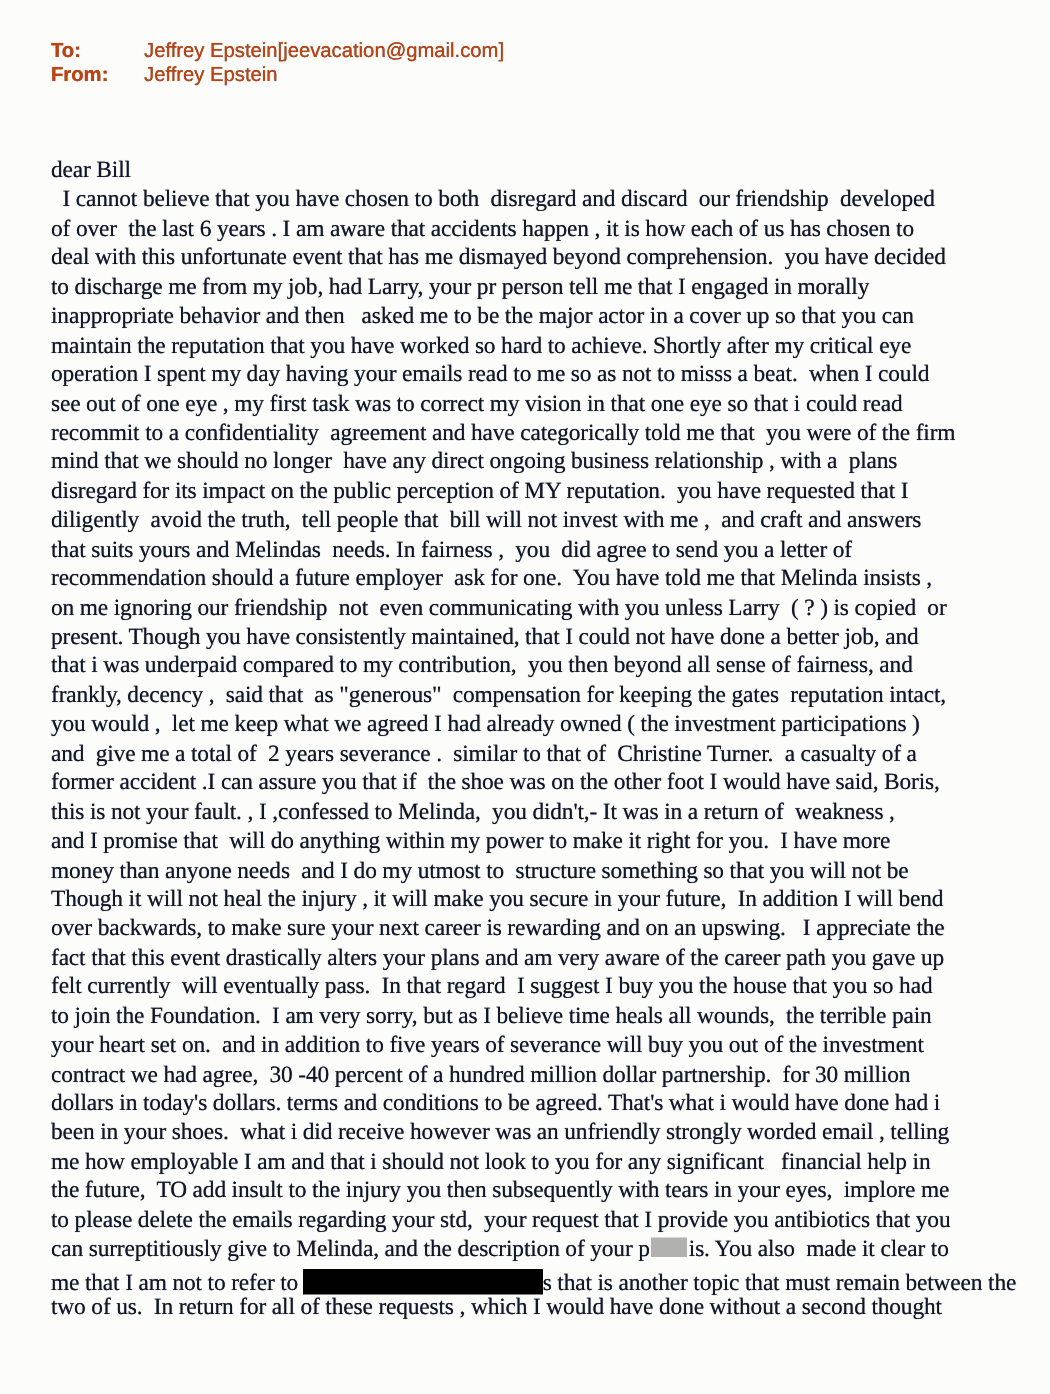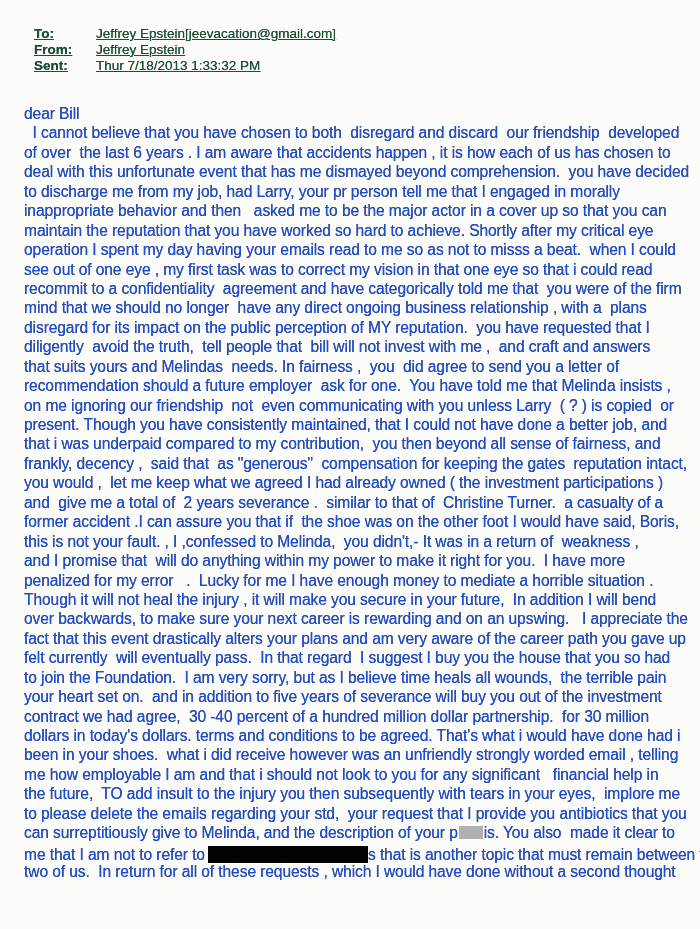--- a/index.html
+++ b/index.html
@@ -11,36 +11,35 @@
     overflow: hidden;
     text-shadow: 0 0 0.5px rgba(15,15,15,0.75);
   }
   .email-header {
     position: absolute;
     left: 34px;
     top: 26px;
     font-family: "Liberation Sans", sans-serif;
     font-size: 13.5px;
     line-height: 15.8px;
-    color: #14532d;
-    text-decoration: underline;
+    color: #c2410c;
   }
   .hrow { display: flex; }
   .hlabel { display: inline-block; width: 62px; font-weight: bold; }
   .hvalue { display: inline-block; text-align: center; }
   .email-body {
     position: absolute;
-    left: 24px;
+    left: 34px;
     top: 104px;
     width: 648px;
-    font-family: Liberation Sans, sans-serif;
+    font-family: Liberation Serif, serif;
     font-size: 15.6px;
     line-height: 19.45px;
     letter-spacing: -0.1px;
-    color: #1d4ed8;
+    color: #0f172a;
   }
   .body-line { white-space: pre; height: 19.45px; }
   .redaction { display: inline-block; vertical-align: baseline; }
   .redaction.gray {
     width: 24px; height: 13px;
     background: #b1b1b1;
     transform: translateY(1px);
     margin: 0 1px;
   }
   .redaction.black {
@@ -57,24 +56,20 @@
 
   <div class="email-header">
     <div class="hrow">
       <span class="hlabel">To:</span>
       <span class="hvalue">Jeffrey Epstein[jeevacation@gmail.com]</span>
     </div>
     <div class="hrow">
       <span class="hlabel">From:</span>
       <span class="hvalue">Jeffrey Epstein</span>
     </div>
-    <div class="hrow">
-      <span class="hlabel">Sent:</span>
-      <span class="hvalue">Thur 7/18/2013 1:33:32 PM</span>
-    </div>
   </div>
 
   <div class="email-body">
     <div class="body-line">dear Bill</div>
     <div id="body-lines">
         <div class="body-line">  I cannot believe that you have chosen to both  disregard and discard  our friendship  developed</div>
         <div class="body-line">of over  the last 6 years . I am aware that accidents happen , it is how each of us has chosen to</div>
         <div class="body-line">deal with this unfortunate event that has me dismayed beyond comprehension.  you have decided</div>
         <div class="body-line">to discharge me from my job, had Larry, your pr person tell me that I engaged in morally</div>
         <div class="body-line">inappropriate behavior and then   asked me to be the major actor in a cover up so that you can</div>
@@ -89,21 +84,21 @@
         <div class="body-line">recommendation should a future employer  ask for one.  You have told me that Melinda insists ,</div>
         <div class="body-line">on me ignoring our friendship  not  even communicating with you unless Larry  ( ? ) is copied  or</div>
         <div class="body-line">present. Though you have consistently maintained, that I could not have done a better job, and</div>
         <div class="body-line">that i was underpaid compared to my contribution,  you then beyond all sense of fairness, and</div>
         <div class="body-line">frankly, decency ,  said that  as "generous"  compensation for keeping the gates  reputation intact,</div>
         <div class="body-line">you would ,  let me keep what we agreed I had already owned ( the investment participations )</div>
         <div class="body-line">and  give me a total of  2 years severance .  similar to that of  Christine Turner.  a casualty of a</div>
         <div class="body-line">former accident .I can assure you that if  the shoe was on the other foot I would have said, Boris,</div>
         <div class="body-line">this is not your fault. , I ,confessed to Melinda,  you didn't,- It was in a return of  weakness ,</div>
         <div class="body-line">and I promise that  will do anything within my power to make it right for you.  I have more</div>
-        <div class="body-line">penalized for my error   .  Lucky for me I have enough money to mediate a horrible situation .</div>
+        <div class="body-line">money than anyone needs  and I do my utmost to  structure something so that you will not be</div>
         <div class="body-line">Though it will not heal the injury , it will make you secure in your future,  In addition I will bend</div>
         <div class="body-line">over backwards, to make sure your next career is rewarding and on an upswing.   I appreciate the</div>
         <div class="body-line">fact that this event drastically alters your plans and am very aware of the career path you gave up</div>
         <div class="body-line">felt currently  will eventually pass.  In that regard  I suggest I buy you the house that you so had</div>
         <div class="body-line">to join the Foundation.  I am very sorry, but as I believe time heals all wounds,  the terrible pain</div>
         <div class="body-line">your heart set on.  and in addition to five years of severance will buy you out of the investment</div>
         <div class="body-line">contract we had agree,  30 -40 percent of a hundred million dollar partnership.  for 30 million</div>
         <div class="body-line">dollars in today's dollars. terms and conditions to be agreed. That's what i would have done had i</div>
         <div class="body-line">been in your shoes.  what i did receive however was an unfriendly strongly worded email , telling</div>
         <div class="body-line">me how employable I am and that i should not look to you for any significant   financial help in</div>

